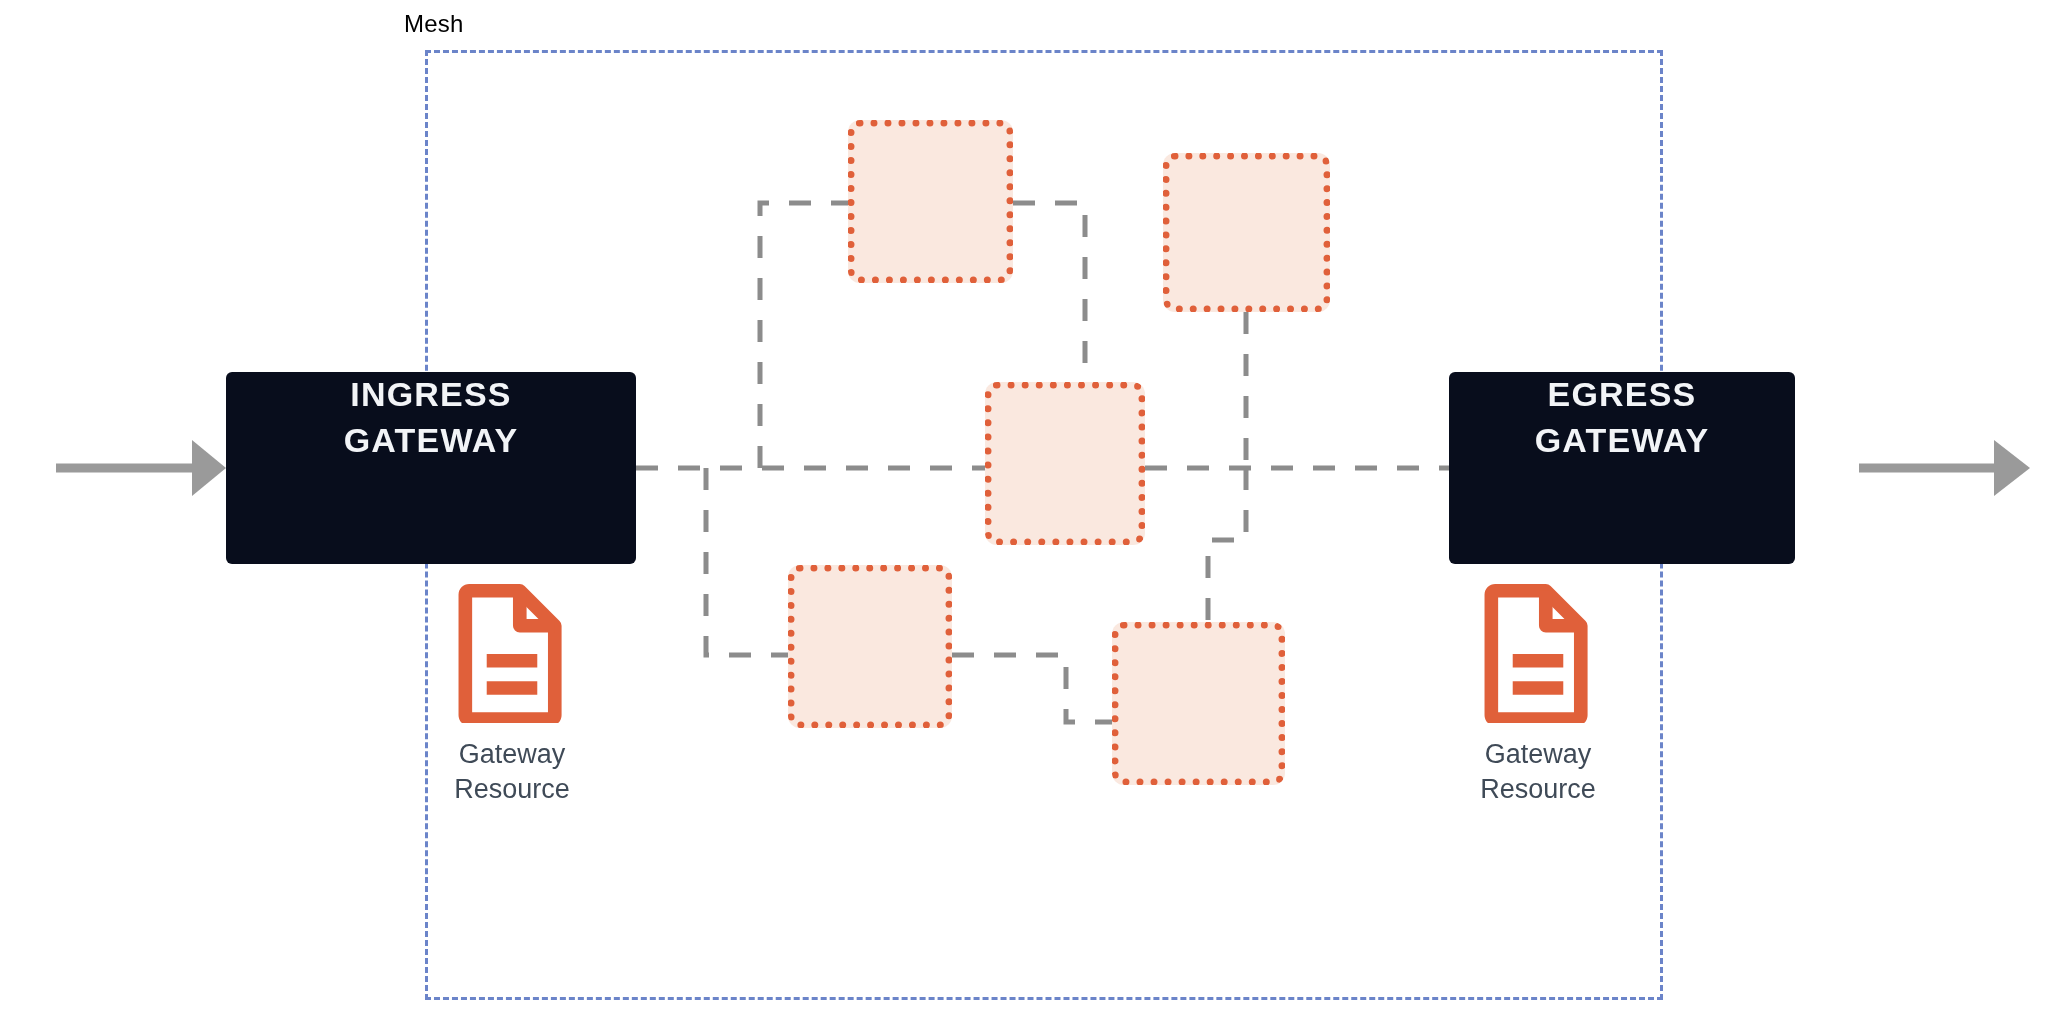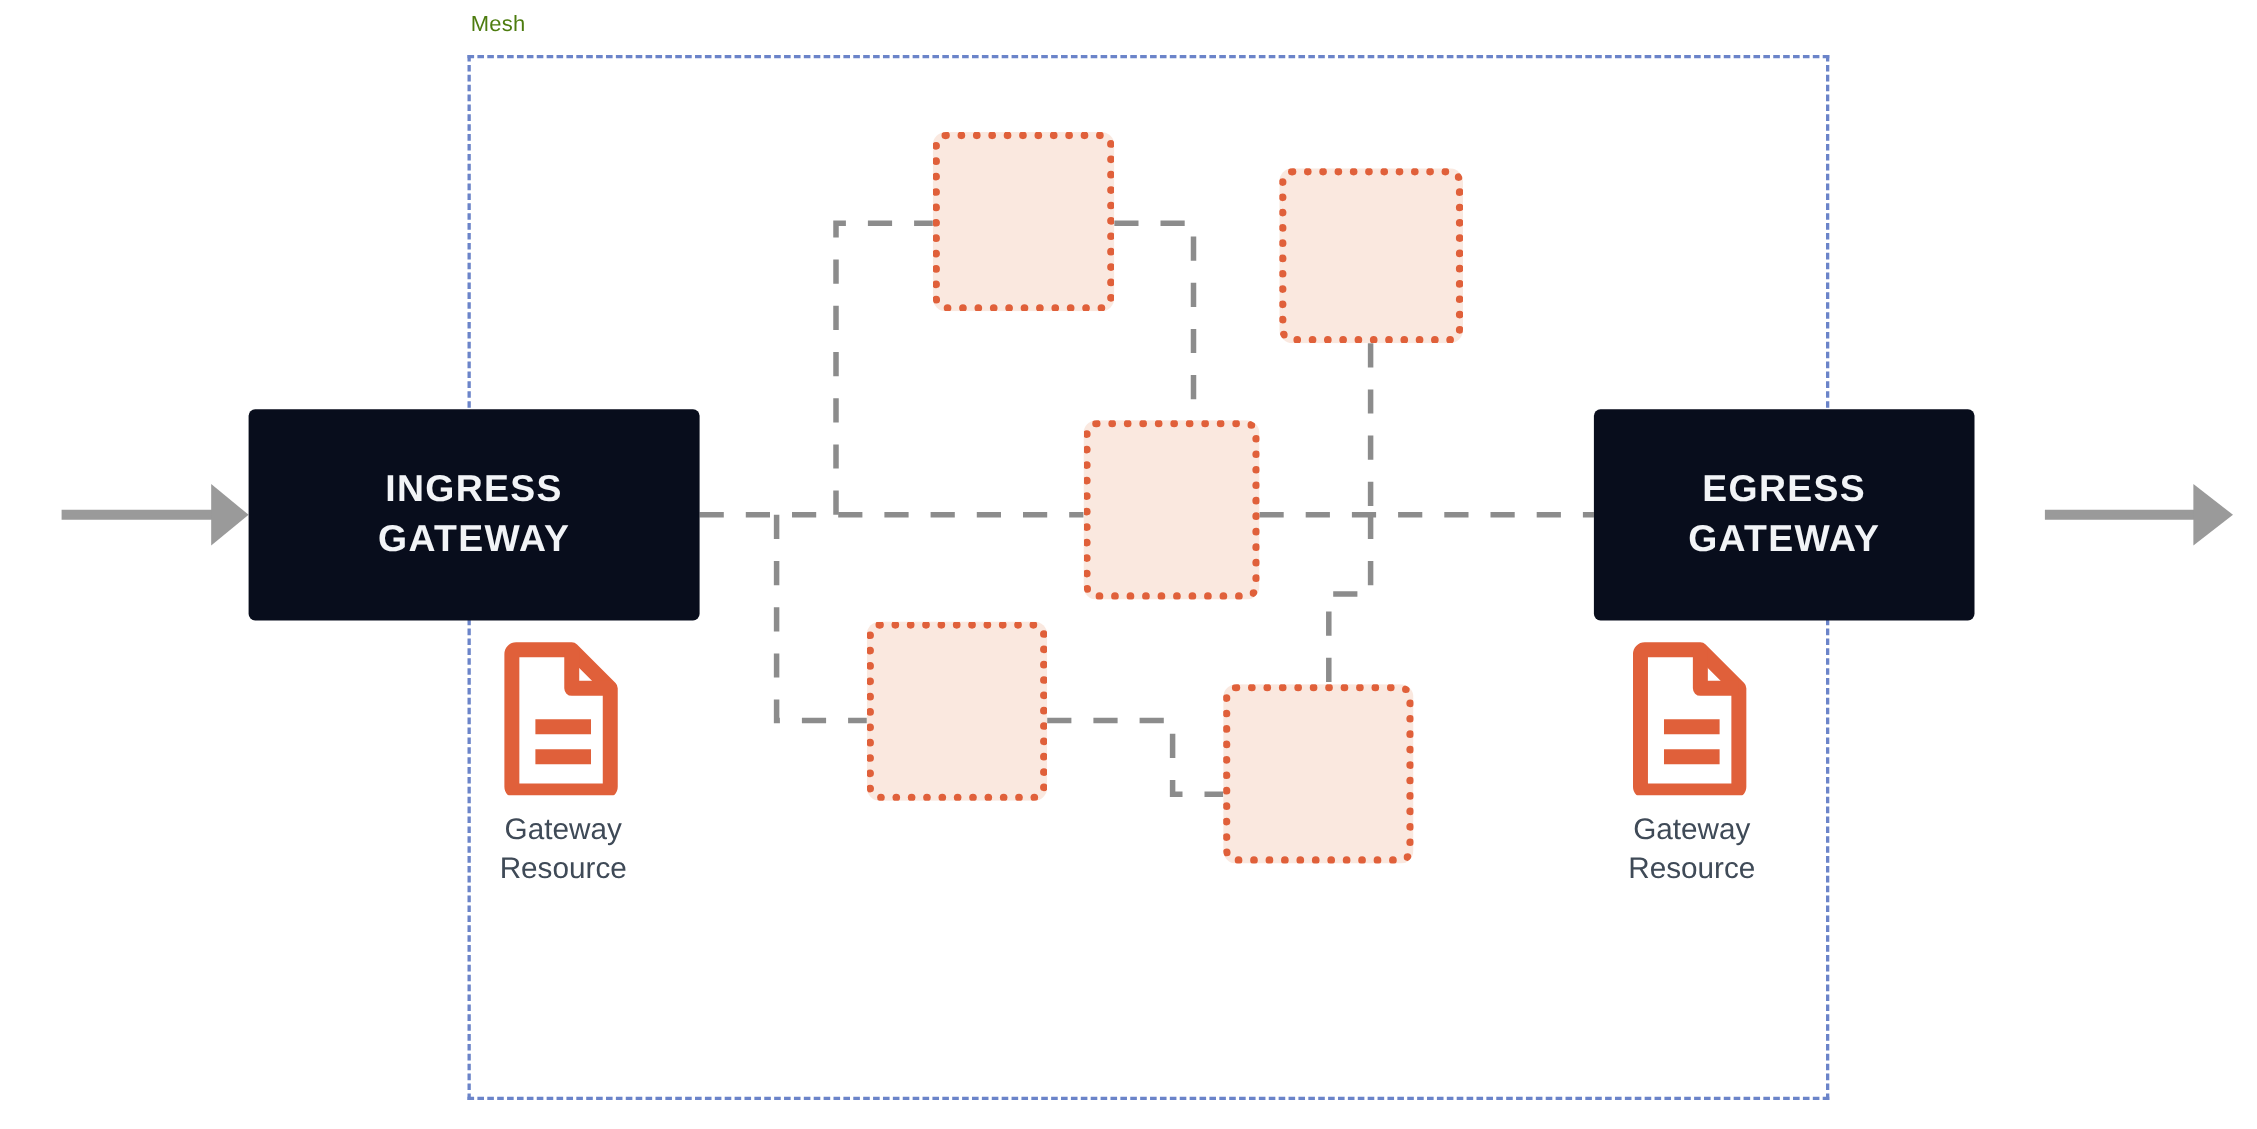--- a/index.html
+++ b/index.html
@@ -35,39 +35,39 @@
     left: 425px;
     top: 50px;
     width: 1238px;
     height: 950px;
     border: 3px dashed #6b84c9;
     box-sizing: border-box;
     background: transparent;
   }
   .mesh-label {
     position: absolute;
-    left: 428px;
+    left: 404px;
     top: 12px;
-    font-size: 20px;
-    color: #4d7c0f;
+    font-size: 24px;
+    color: #000000;
     letter-spacing: 0.2px;
     line-height: 1;
     white-space: nowrap;
   }
 
   
   .gateway {
     position: absolute;
     background: #080d1c;
     border-radius: 6px;
     color: #f2f4f7;
     display: flex;
     flex-direction: column;
     align-items: center;
-    justify-content: center;
+    justify-content: flex-start;
     font-weight: bold;
     font-size: 34px;
     letter-spacing: 1.2px;
     line-height: 1.34;
     text-align: center;
   }
   .gateway .ln { display: block; }
   #ingress-gateway {
     left: 226px;
     top: 372px;

